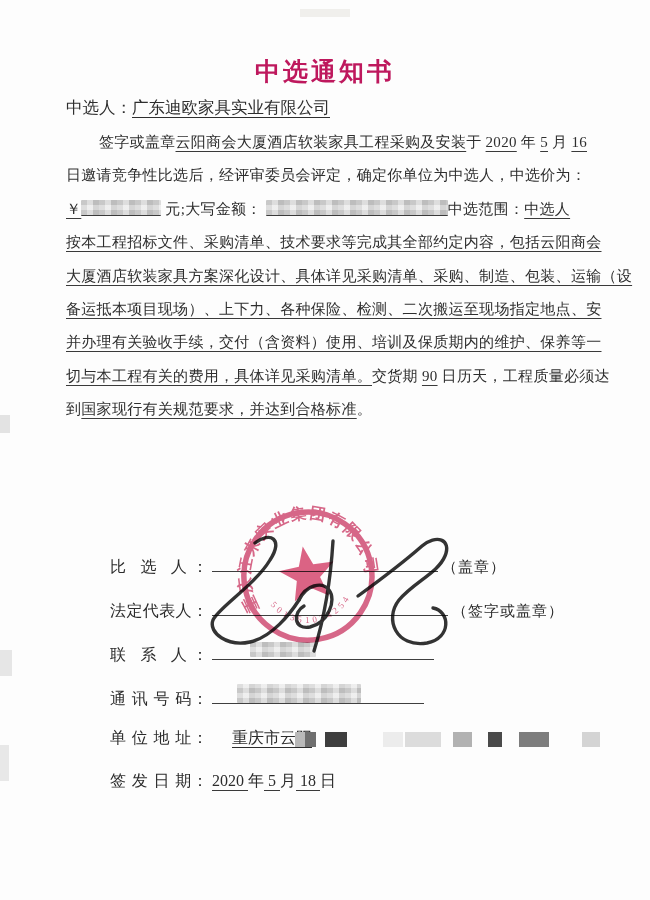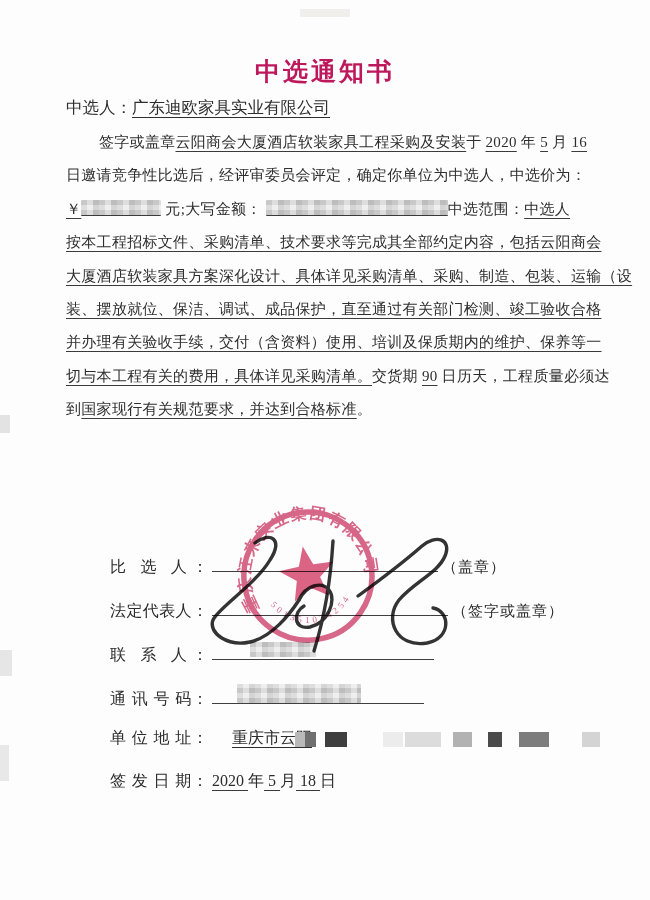--- a/index.html
+++ b/index.html
@@ -56,21 +56,21 @@
 <div class="winner">
   <span>中选人：</span><span class="val">广东迪欧家具实业有限公司</span>
 </div>
 
 <div class="bodytext">
     <div class="line indent"><span>签字或盖章</span><span class="u">云阳商会大厦酒店软装家具工程采购及安装</span><span>于 </span><span class="u">2020</span><span> 年 </span><span class="u">5</span><span> 月 </span><span class="u">16</span></div>
     <div class="line"><span>日邀请竞争性比选后，经评审委员会评定，确定你单位为中选人，中选价为：</span></div>
     <div class="line"><span class="u">￥</span><span class="mosaic u" style="width: 80px;"></span><span> 元;大写金额： </span><span class="mosaic u" style="width: 182px;"></span><span>中选范围：</span><span class="u">中选人</span></div>
     <div class="line"><span class="u">按本工程招标文件、采购清单、技术要求等完成其全部约定内容，包括云阳商会</span></div>
     <div class="line"><span class="u">大厦酒店软装家具方案深化设计、具体详见采购清单、采购、制造、包装、运输（设</span></div>
-    <div class="line"><span class="u">装、摆放就位、保洁、调试、成品保护，直至通过有关部门检测、竣工验收合格</span></div>
+    <div class="line"><span class="u">备运抵本项目现场）、上下力、各种保险、检测、二次搬运至现场指定地点、安</span></div>
     <div class="line"><span class="u">并办理有关验收手续，交付（含资料）使用、培训及保质期内的维护、保养等一</span></div>
     <div class="line"><span class="u">切与本工程有关的费用，具体详见采购清单。</span><span>交货期 </span><span class="u">90</span><span> 日历天，工程质量必须达</span></div>
     <div class="line"><span>到</span><span class="u">国家现行有关规范要求，并达到合格标准</span><span>。</span></div>
   </div>
 
 <div class="frow" style="top:552px;">
   <span class="flabel">比 选 人：</span>
   <span class="fline" style="width:226px;"></span>
   <span class="fsuffix">（盖章）</span>
 </div>

